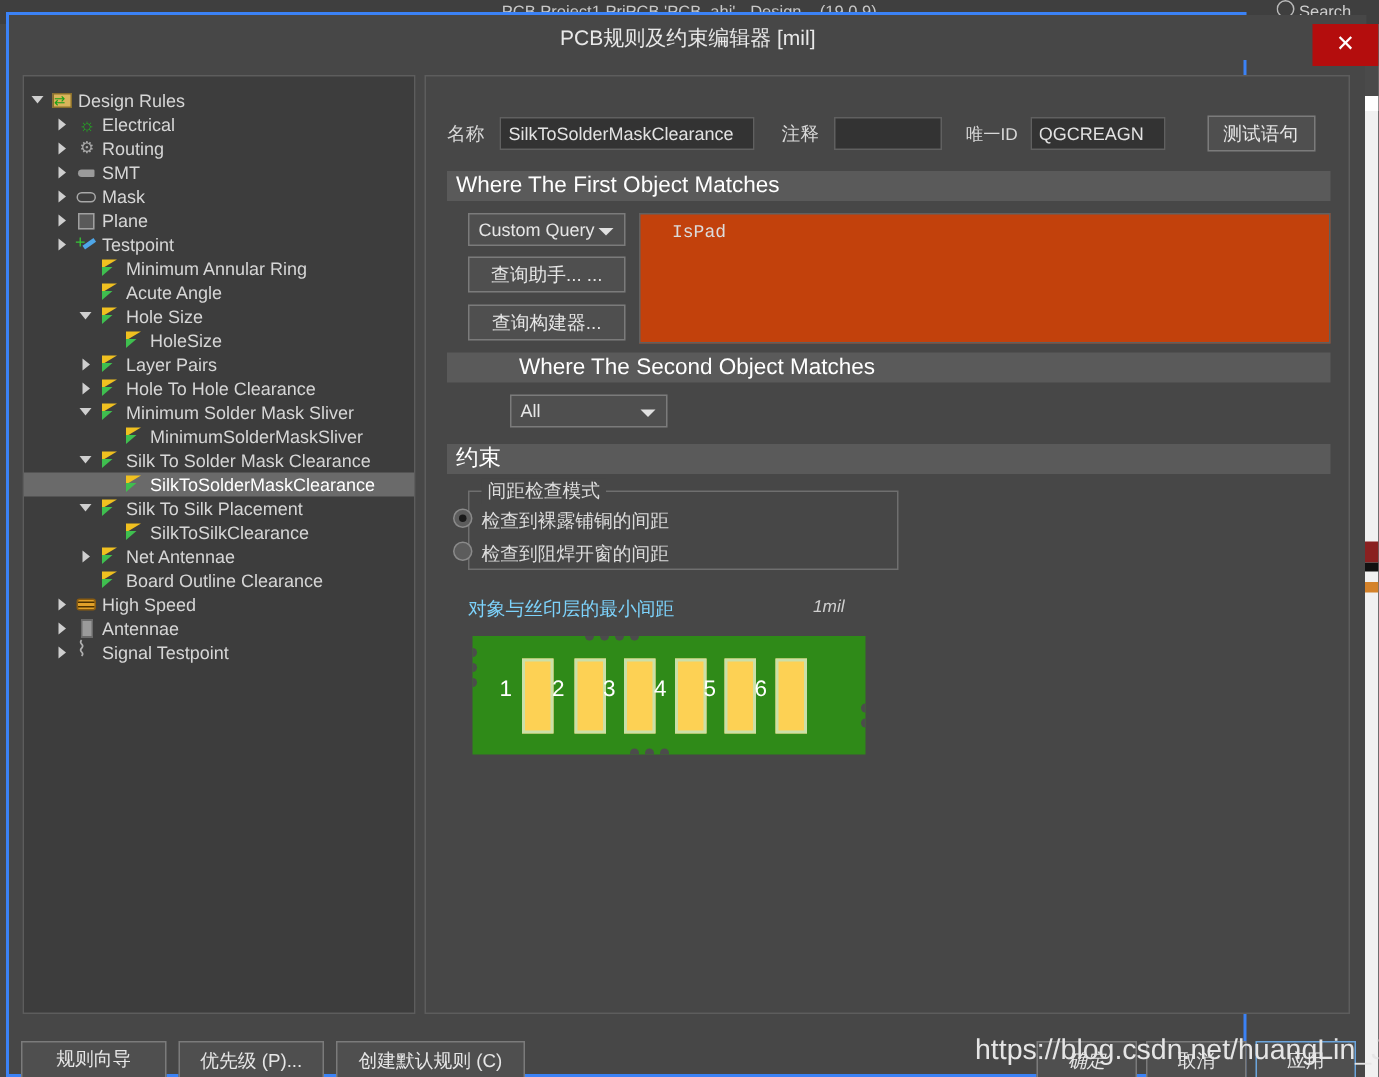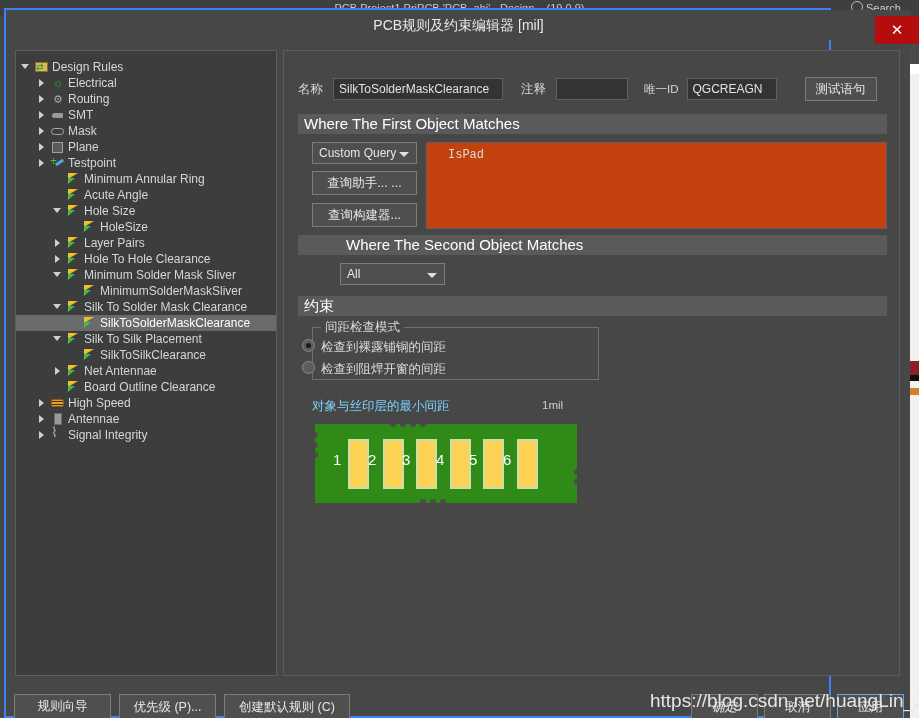--- a/index.html
+++ b/index.html
@@ -296,21 +296,21 @@
           <div class="tnode" style="padding-left: 36px;"><span class="tw open"></span><span class="sel-wrap"><span class="ico ico-flag"></span><span class="lbl">Minimum Solder Mask Sliver</span></span></div>
           <div class="tnode" style="padding-left: 52px;"><span class="tw"></span><span class="sel-wrap"><span class="ico ico-flag"></span><span class="lbl">MinimumSolderMaskSliver</span></span></div>
           <div class="tnode" style="padding-left: 36px;"><span class="tw open"></span><span class="sel-wrap"><span class="ico ico-flag"></span><span class="lbl">Silk To Solder Mask Clearance</span></span></div>
           <div class="tnode sel" style="padding-left: 52px;"><span class="tw"></span><span class="sel-wrap"><span class="ico ico-flag"></span><span class="lbl">SilkToSolderMaskClearance</span></span></div>
           <div class="tnode" style="padding-left: 36px;"><span class="tw open"></span><span class="sel-wrap"><span class="ico ico-flag"></span><span class="lbl">Silk To Silk Placement</span></span></div>
           <div class="tnode" style="padding-left: 52px;"><span class="tw"></span><span class="sel-wrap"><span class="ico ico-flag"></span><span class="lbl">SilkToSilkClearance</span></span></div>
           <div class="tnode" style="padding-left: 36px;"><span class="tw closed"></span><span class="sel-wrap"><span class="ico ico-flag"></span><span class="lbl">Net Antennae</span></span></div>
           <div class="tnode" style="padding-left: 36px;"><span class="tw"></span><span class="sel-wrap"><span class="ico ico-flag"></span><span class="lbl">Board Outline Clearance</span></span></div>
           <div class="tnode" style="padding-left: 20px;"><span class="tw closed"></span><span class="sel-wrap"><span class="ico ico-hs"></span><span class="lbl">High Speed</span></span></div>
           <div class="tnode" style="padding-left: 20px;"><span class="tw closed"></span><span class="sel-wrap"><span class="ico ico-place"></span><span class="lbl">Antennae</span></span></div>
-          <div class="tnode" style="padding-left: 20px;"><span class="tw closed"></span><span class="sel-wrap"><span class="ico ico-si"></span><span class="lbl">Signal Integrity</span></span></div>
+          <div class="tnode" style="padding-left: 20px;"><span class="tw closed"></span><span class="sel-wrap"><span class="ico ico-si"></span><span class="lbl">Signal Testpoint</span></span></div>
         </div>
     </div>
 
     <div class="content">
 
       <div class="row-top">
         <span class="lab">名称</span>
         <input class="txtin" style="width: 170px; margin-left: 10px;" value="SilkToSolderMaskClearance">
         <span class="lab" style="margin-left:18px;">注释</span>
         <input class="txtin" style="width: 72px; margin-left: 10px;" value="">
@@ -341,21 +341,21 @@
         <span class="grp-title">间距检查模式</span>
       </div>
       <div class="radio-row" style="top:288px;">
         <span class="radio on"></span><span>检查到裸露铺铜的间距</span>
       </div>
       <div class="radio-row" style="top:310px;">
         <span class="radio"></span><span>检查到阻焊开窗的间距</span>
       </div>
 
       <div style="position:absolute;left:28px;top:347px;color:#7dd3fc;font-size:12.5px;">对象与丝印层的最小间距</div>
-      <div style="position:absolute;left:258px;top:348px;color:#cfcfcf;font-size:11.5px;">1mil</div>
+      <div style="position:absolute;left:258px;top:348px;color:#cfcfcf;font-size:11.5px;font-style:italic;">1mil</div>
     </div>
 
     <div class="pcb" id="pcb-preview">
       <div class="notch" style="left:75px;top:-3px;"></div>
       <div class="notch" style="left:85px;top:-3px;"></div>
       <div class="notch" style="left:95px;top:-3px;"></div>
       <div class="notch" style="left:105px;top:-3px;"></div>
       <div class="notch" style="left:105px;top:75px;"></div>
       <div class="notch" style="left:115px;top:75px;"></div>
       <div class="notch" style="left:125px;top:75px;"></div>

